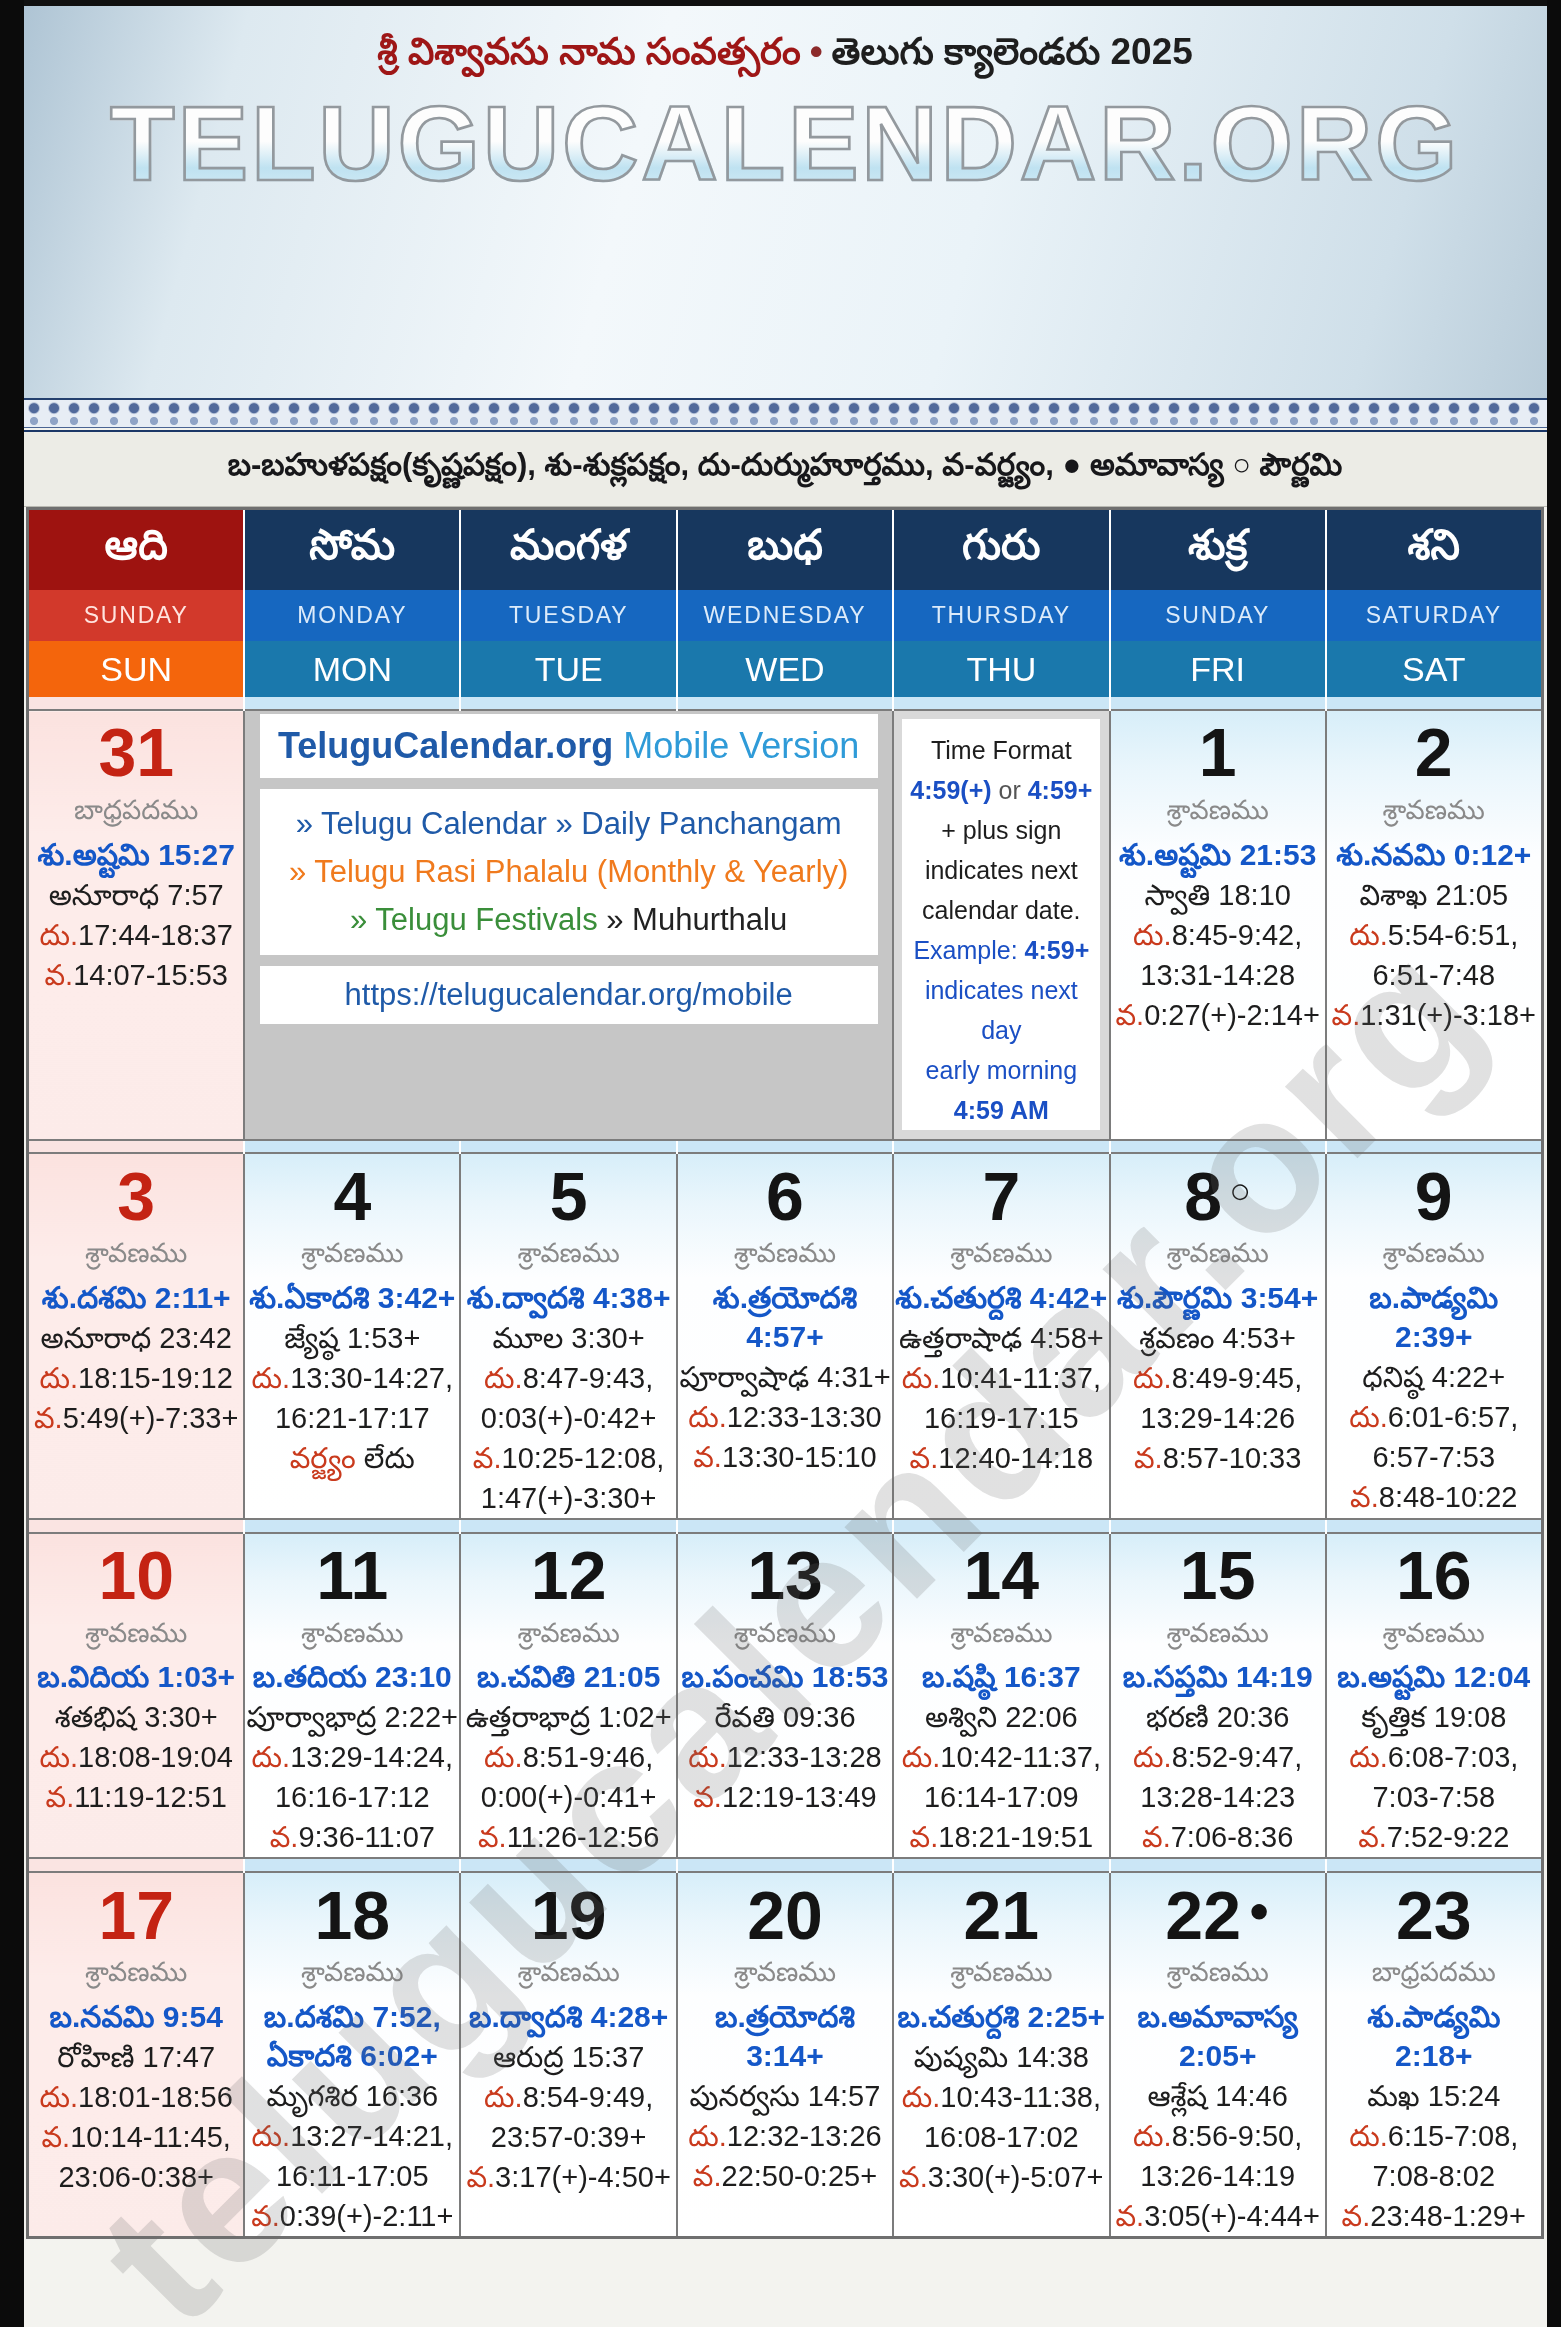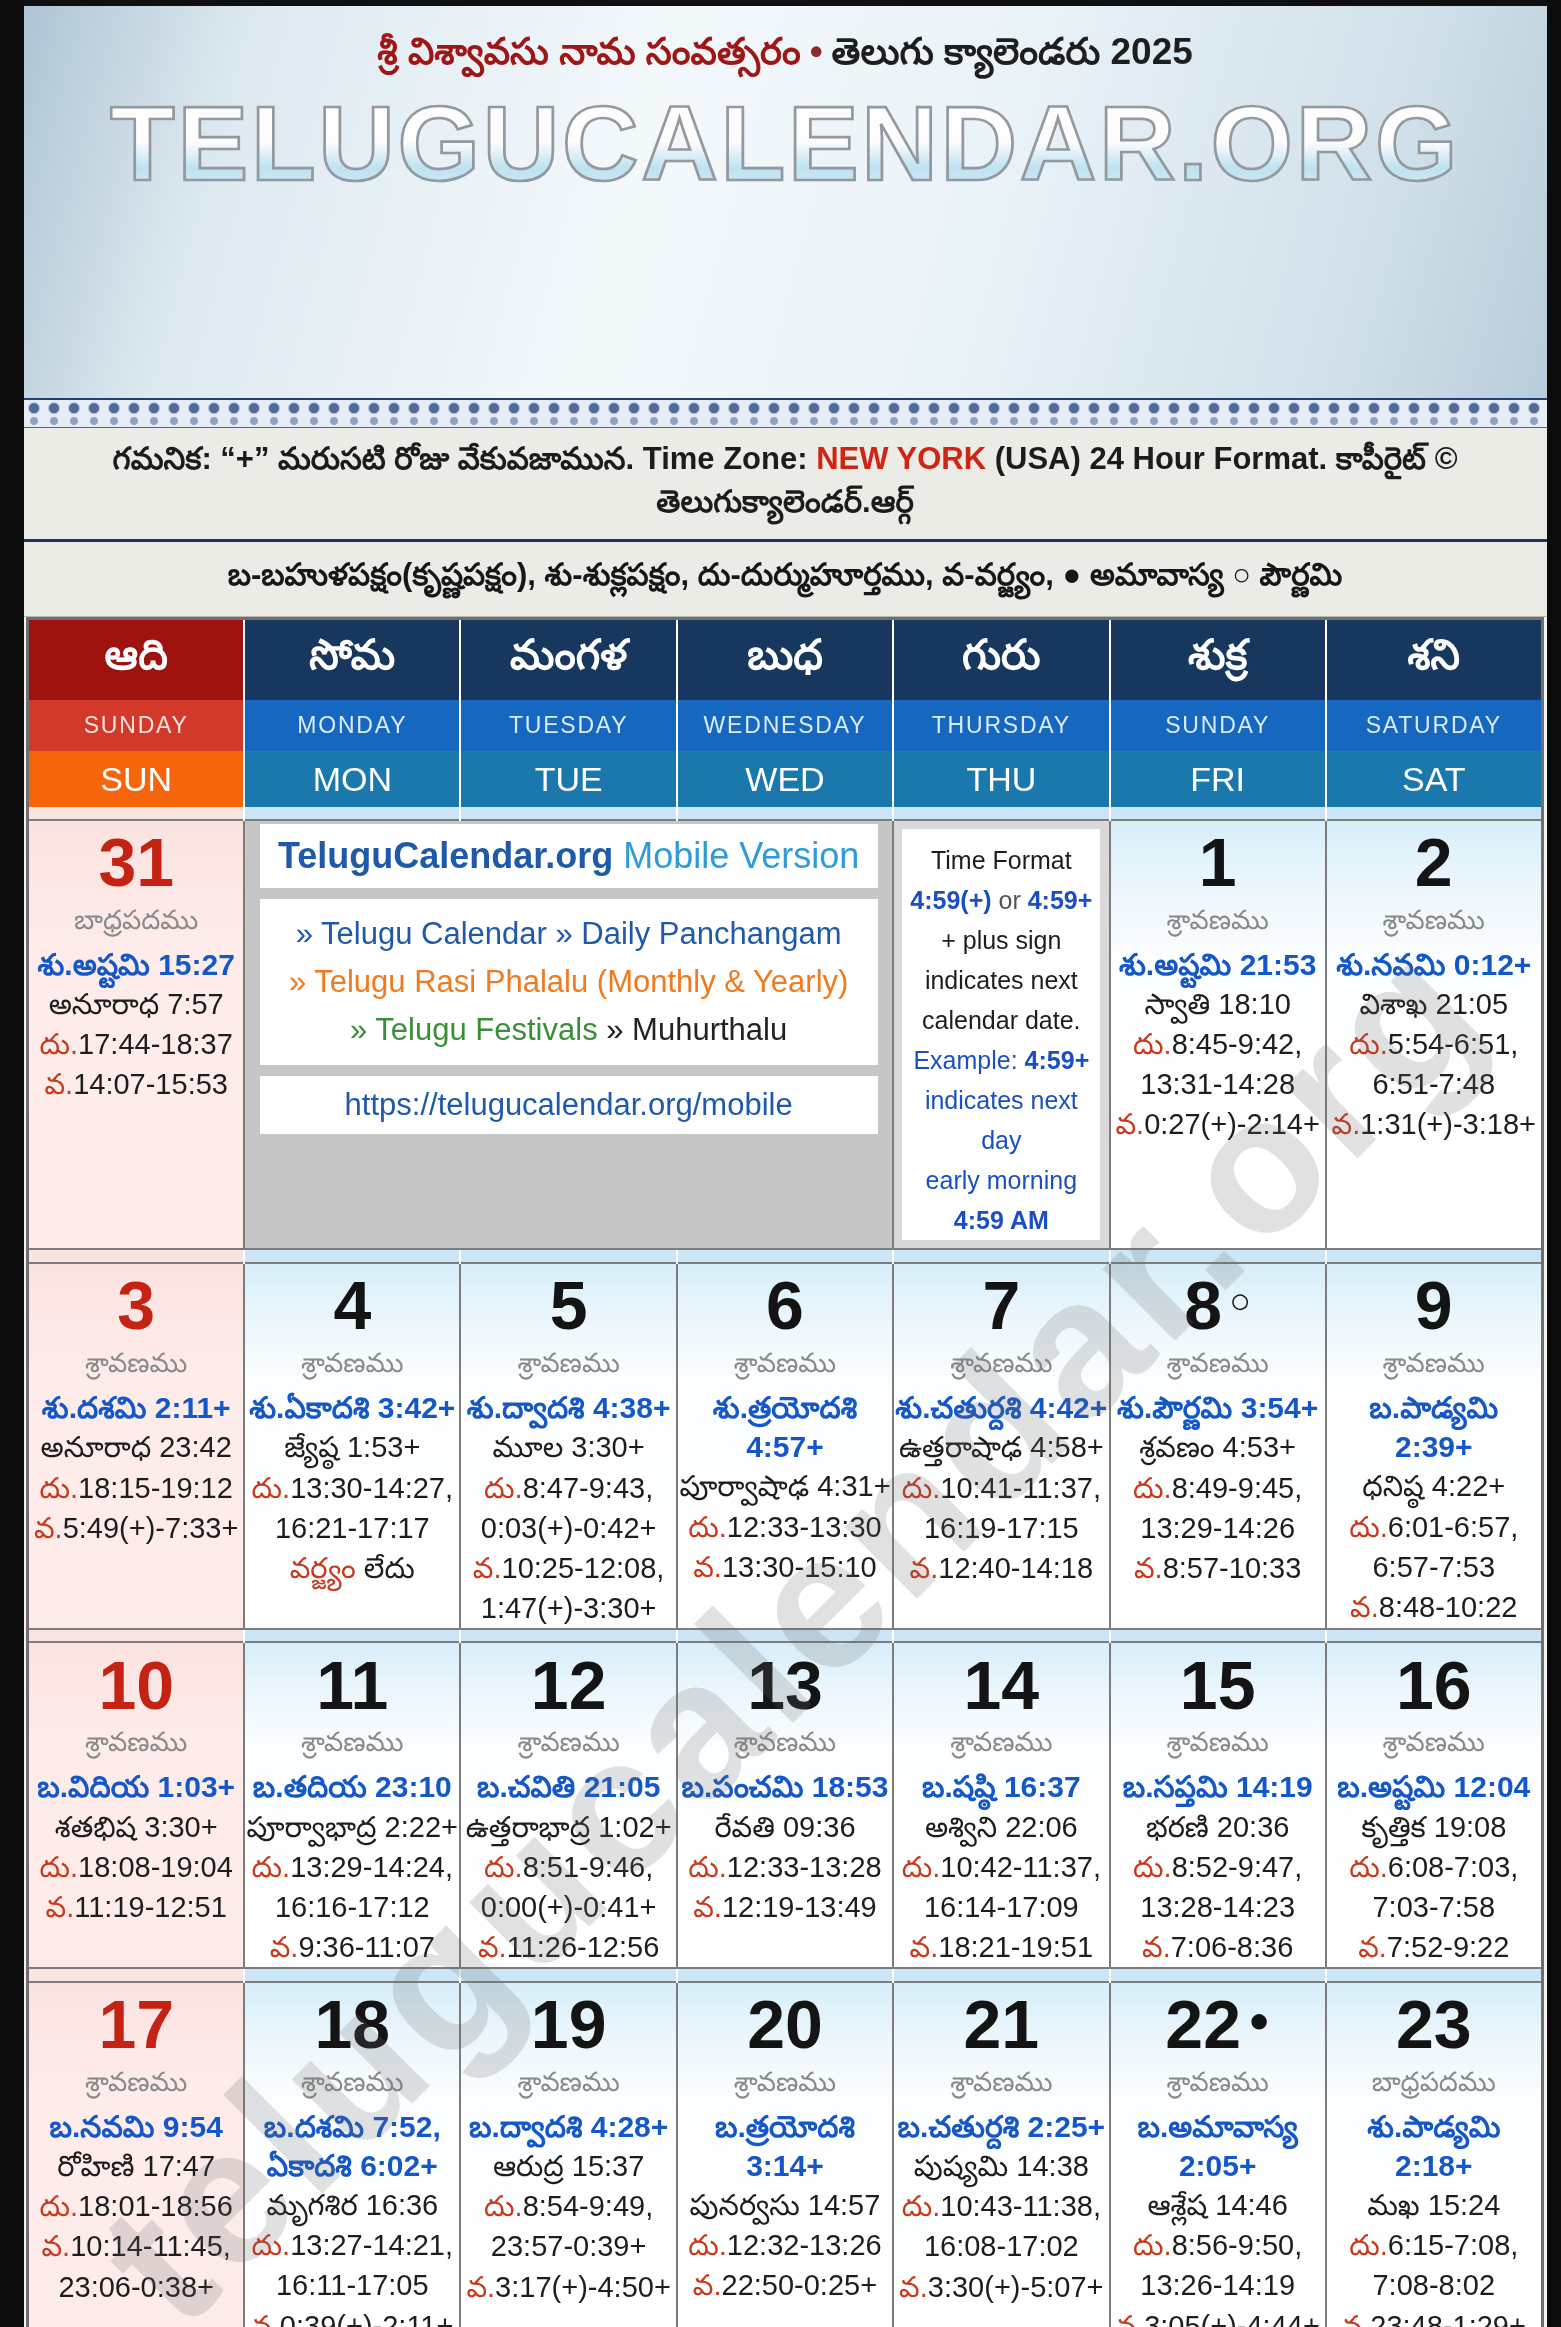--- a/index.html
+++ b/index.html
@@ -107,23 +107,20 @@
     <div class="banner">
       <div class="subtitle">
         <span class="red">శ్రీ విశ్వావసు నామ సంవత్సరం</span><span class="dot">•</span><span class="dark">తెలుగు క్యాలెండరు 2025</span>
       </div>
       <div class="site-title">TELUGUCALENDAR.ORG</div>
     </div>
 
     <div class="lace"></div>
 
     <div class="notice">
-      <div class="notice-line1">
-        <span>గమనిక: “+” మరుసటి రోజు వేకువజామున.  Time Zone: </span><span class="tz">NEW YORK</span><span> (USA) 24 Hour Format. కాపీరైట్ © తెలుగుక్యాలెండర్.ఆర్గ్</span>
-      </div>
       <div class="notice-rule"></div>
       <div class="notice-line2">బ-బహుళపక్షం(కృష్ణపక్షం), శు-శుక్లపక్షం, దు-దుర్ముహూర్తము, వ-వర్జ్యం, ● అమావాస్య ○ పౌర్ణమి</div>
     </div>
 
     <table class="cal">
       <tbody id="cal-body">
           <tr>
             <th class="h-tel sun">ఆది</th>
             <th class="h-tel">సోమ</th>
             <th class="h-tel">మంగళ</th>

